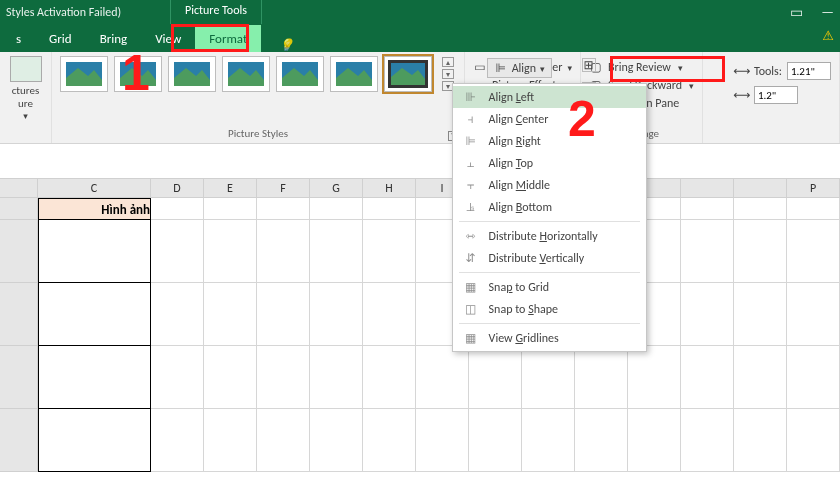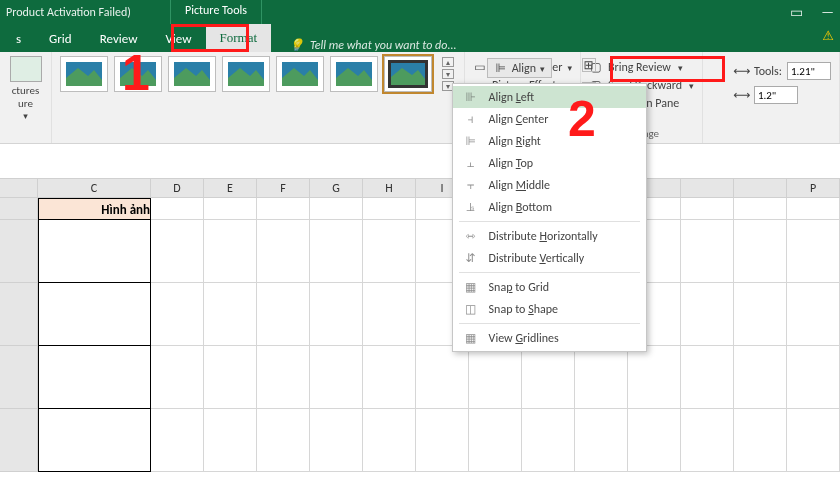--- a/index.html
+++ b/index.html
@@ -4,21 +4,21 @@
 <style>
 * { margin: 0; padding: 0; box-sizing: border-box; font-family: "Segoe UI", Calibri, sans-serif; }
 body { background: #fff; overflow: hidden; width: 840px; height: 500px; position: relative; }
 .titlebar { background: #0e6b3e; height: 24px; display: flex; align-items: center; color: #fff; font-size: 12px; padding: 0 6px; position: relative; }
 .title-left { flex: 0 0 auto; opacity: .9; }
 .contextual { position: absolute; left: 170px; top: 0; height: 24px; background: #0e6b3e; border: 1px solid #2f9363; border-top: none; border-bottom: none; padding: 3px 14px 16px; font-size: 12px; }
 .wincontrols { margin-left: auto; display: flex; gap: 18px; align-items: center; font-size: 14px; }
 .wincontrols span { opacity: .9; }
 .ribbon-tabs { background: #0e6b3e; height: 28px; display: flex; align-items: flex-end; color: #fff; font-size: 13px; padding-left: 2px; gap: 0; position: relative; }
 .ribbon-tabs .tab { padding: 6px 14px; cursor: default; }
-.ribbon-tabs .tab.active { background: #e5e5e5; color: #0e6b3e; font-family: Liberation Serif, serif; }
+.ribbon-tabs .tab.active { background: #86efac; color: #0e6b3e; }
 .tellme { display: flex; align-items: center; gap: 6px; margin-left: 18px; opacity: .85; font-size: 12px; font-style: italic;}
 .warn { position:absolute; right:6px; top:4px; color:#fc0; font-size:13px;}
 .ribbon { background: #f1f1f1; border-bottom: 1px solid #d4d4d4; height: 92px; display: flex; position: relative; font-size: 12px; color: #444; }
 .group { border-right: 1px solid #e1e1e1; padding: 4px 8px 0; display: flex; flex-direction: column; height: 100%; }
 .group-label { text-align: center; font-size: 11px; color: #666; margin-top: auto; padding-bottom: 3px; position: relative;}
 .group-label .dlg { position: absolute; right: -2px; bottom: 2px; width: 10px; height: 10px; border: 1px solid #888; font-size: 8px; line-height: 7px; text-align: right; color: #888;}
 .adjust { width: 52px; }
 .adjust .bigbtn { font-size: 11px; color:#444; text-align: center; }
 .styles-row { display: flex; gap: 6px; align-items: center; }
 .thumb { width: 48px; height: 36px; border: 1px solid #bdbdbd; background: #fff; display: flex; align-items: center; justify-content: center; position: relative; }
@@ -63,37 +63,36 @@
 .annot-box1 { left:171px; top:24px; width:78px; height:28px; border:3px solid #ff1a1a;}
 .annot1 { left:122px; top:44px; color:#ff1a1a; font-size:50px; font-weight:bold; font-family:Arial;}
 .annot-box2 { left:610px; top:56px; width:115px; height:26px; border:3px solid #ff1a1a;}
 .annot2 { left:568px; top:90px; color:#ff1a1a; font-size:50px; font-weight:bold; font-family:Arial;}
 .u { text-decoration: underline; }
 </style>
 </head>
 <body>
 
 <div class="titlebar">
-  <span class="title-left">Product Activation Failed)</span>
+  <span class="title-left">Styles Activation Failed)</span>
   <div class="contextual">Picture Tools</div>
   <div class="wincontrols">
     <span>▭</span>
     <span>—</span>
   </div>
 </div>
 
 <div class="ribbon-tabs">
   <div class="tab">s</div>
   <div class="tab">Grid</div>
-  <div class="tab">Review</div>
+  <div class="tab">Bring</div>
   <div class="tab">View</div>
   <div class="tab active">Format</div>
   <div class="tellme">
     <span>💡</span>
-    <span>Tell me what you want to do...</span>
   </div>
   <span class="warn">⚠</span>
 </div>
 
 <div class="ribbon">
 
   <div class="group adjust">
     <div class="bigbtn">
       <div style="width:32px;height:26px;background:#dfeee4;border:1px solid #aaa;margin:0 auto 2px;"></div>
       <div>ctures</div>
@@ -147,20 +146,21 @@
             <rect x="3" y="3" width="34" height="22" fill="#2a7fa8"></rect>
             <path d="M3 17 L14 8 L24 15 L30 10 L37 19 L37 25 L3 25 Z" fill="#4d9b5e"></path>
           </svg>
         </div>
       <div class="scrollv">
           <div>▴</div>
           <div>▾</div>
           <div>▾</div>
         </div>
     </div>
+    <div class="group-label"><span>Picture Styles</span><span class="dlg">↘</span></div>
   </div>
 
   <div class="group">
     <div class="pic-opts">
       <div class="row">
           <span class="ic">▭</span>
           <span>Picture Border</span>
           <span style="font-size:9px;">▾</span>
         </div>
       <div class="row">

